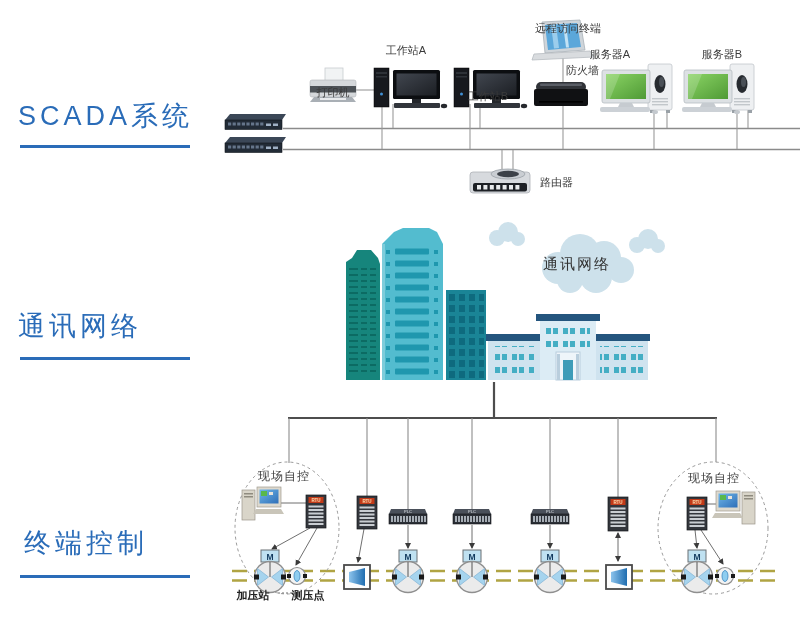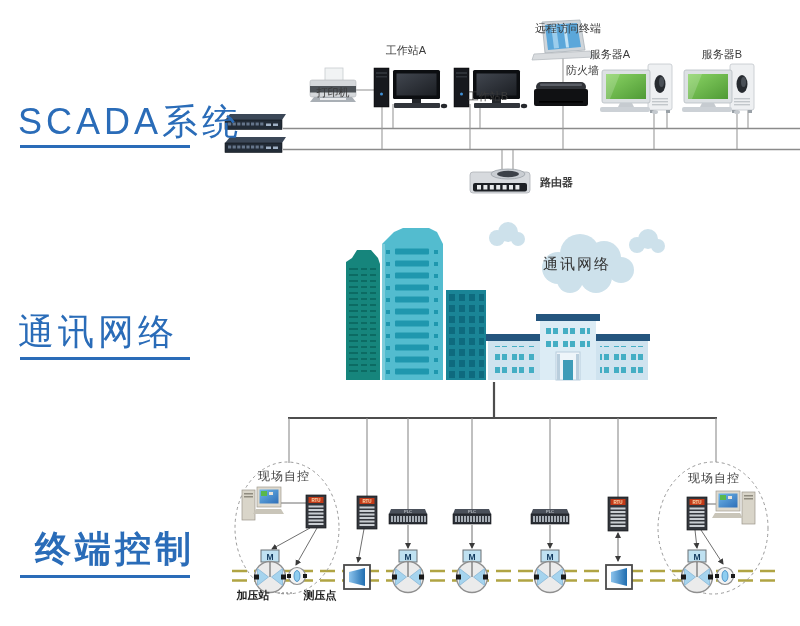--- a/index.html
+++ b/index.html
@@ -1,21 +1,21 @@
 <!DOCTYPE html>
 <html style="--accent-blue: #2A6CB8; --wire-gray: #8B8B8B; --trunk-gray: #4D4D4D; --pipe-olive: #B0A443; --cloud-fill: #CDE1EB; --building-dark-teal: #16857C; --building-cyan: #53BCCF; --building-mid-teal: #1A8496; --institution-wall: #CFE3EF; --institution-roof: #24557E; --screen-green: #6DBE4F; --screen-blue: #4F9FD4; --motor-box-blue: #BFE1F1; --rtu-tag-red: #C23A18;"><head>
 <meta charset="utf-8">
 <style>
   html,body{margin:0;padding:0;background:#fff;}
   .page{position:relative;width:800px;height:626px;background:#fff;overflow:hidden;
         font-family:"Liberation Sans", sans-serif;}
   svg{position:absolute;left:0;top:0;}
   .lbl{position:absolute;color:#3a3a3a;font-size:11px;line-height:1.1;white-space:nowrap;}
   .ctr{transform:translateX(-50%);}
-  .title{color:var(--accent-blue,#2a6cb8);font-weight:300;font-size:36px;letter-spacing:4px;}
+  .title{color:var(--accent-blue,#2a6cb8);font-weight:300;font-size:27px;letter-spacing:4px;}
   .rule{position:absolute;left:20px;width:170px;height:3px;background:var(--accent-blue,#2a6cb8);}
   .cloudlbl{font-size:15px;color:#333;letter-spacing:2px;}
   .station{font-size:12px;font-weight:400;color:#404040;letter-spacing:1px;text-align:center;}
   .pipelbl{font-size:11px;font-weight:700;color:#222;}
 </style>
 </head>
 <body>
 
 <div class="page">
 
@@ -501,32 +501,32 @@
   <g>
     <rect x="606" y="565" width="26" height="24" fill="#fdfdfd" stroke="#4a4a4a" stroke-width="1.8"></rect>
     <polygon points="611,572 627,568 627,586 611,582" fill="url(#gTrap)"></polygon>
   </g>
 </svg>
 
 <div class="lbl title" style="left:18px;top:102px;">SCADA系统</div>
 <div class="rule" style="top:145px;"></div>
 <div class="lbl title" style="left:18px;top:312px;">通讯网络</div>
 <div class="rule" style="top:357px;"></div>
-<div class="lbl title" style="left:35px;top:529px;font-weight:bold;">终端控制</div>
+<div class="lbl title" style="left:24px;top:529px;">终端控制</div>
 <div class="rule" style="top:575px;"></div>
 
 <div class="lbl ctr" style="left:333px;top:45px;margin-top:41px;">打印机</div>
 <div class="lbl ctr" style="left:406px;top:44px;">工作站A</div>
 <div class="lbl ctr" style="left:488px;top:44px;margin-top:46px;">工作站B</div>
 <div class="lbl ctr" style="left:568px;top:22px;">远程访问终端</div>
 <div class="lbl" style="left:566px;top:64px;text-align:right;">防火墙</div>
 <div class="lbl ctr" style="left:610px;top:48px;">服务器A</div>
 <div class="lbl ctr" style="left:722px;top:48px;">服务器B</div>
-<div class="lbl" style="left:540px;top:176px;font-weight:bold;">路由器</div>
+<div class="lbl" style="left:540px;top:176px;">路由器</div>
 
 <div class="lbl ctr cloudlbl" style="left:577px;top:256px;">通讯网络</div>
 
 <div class="lbl ctr station" style="left:284px;top:470px;">现场自控</div>
 <div class="lbl ctr station" style="left:714px;top:472px;">现场自控</div>
 <div class="lbl ctr pipelbl" style="left:253px;top:589px;">加压站</div>
-<div class="lbl ctr pipelbl" style="left:320px;top:589px;text-align:center;">测压点</div>
+<div class="lbl ctr pipelbl" style="left:308px;top:589px;text-align:center;">测压点</div>
 
 </div>
 
 </body></html>

